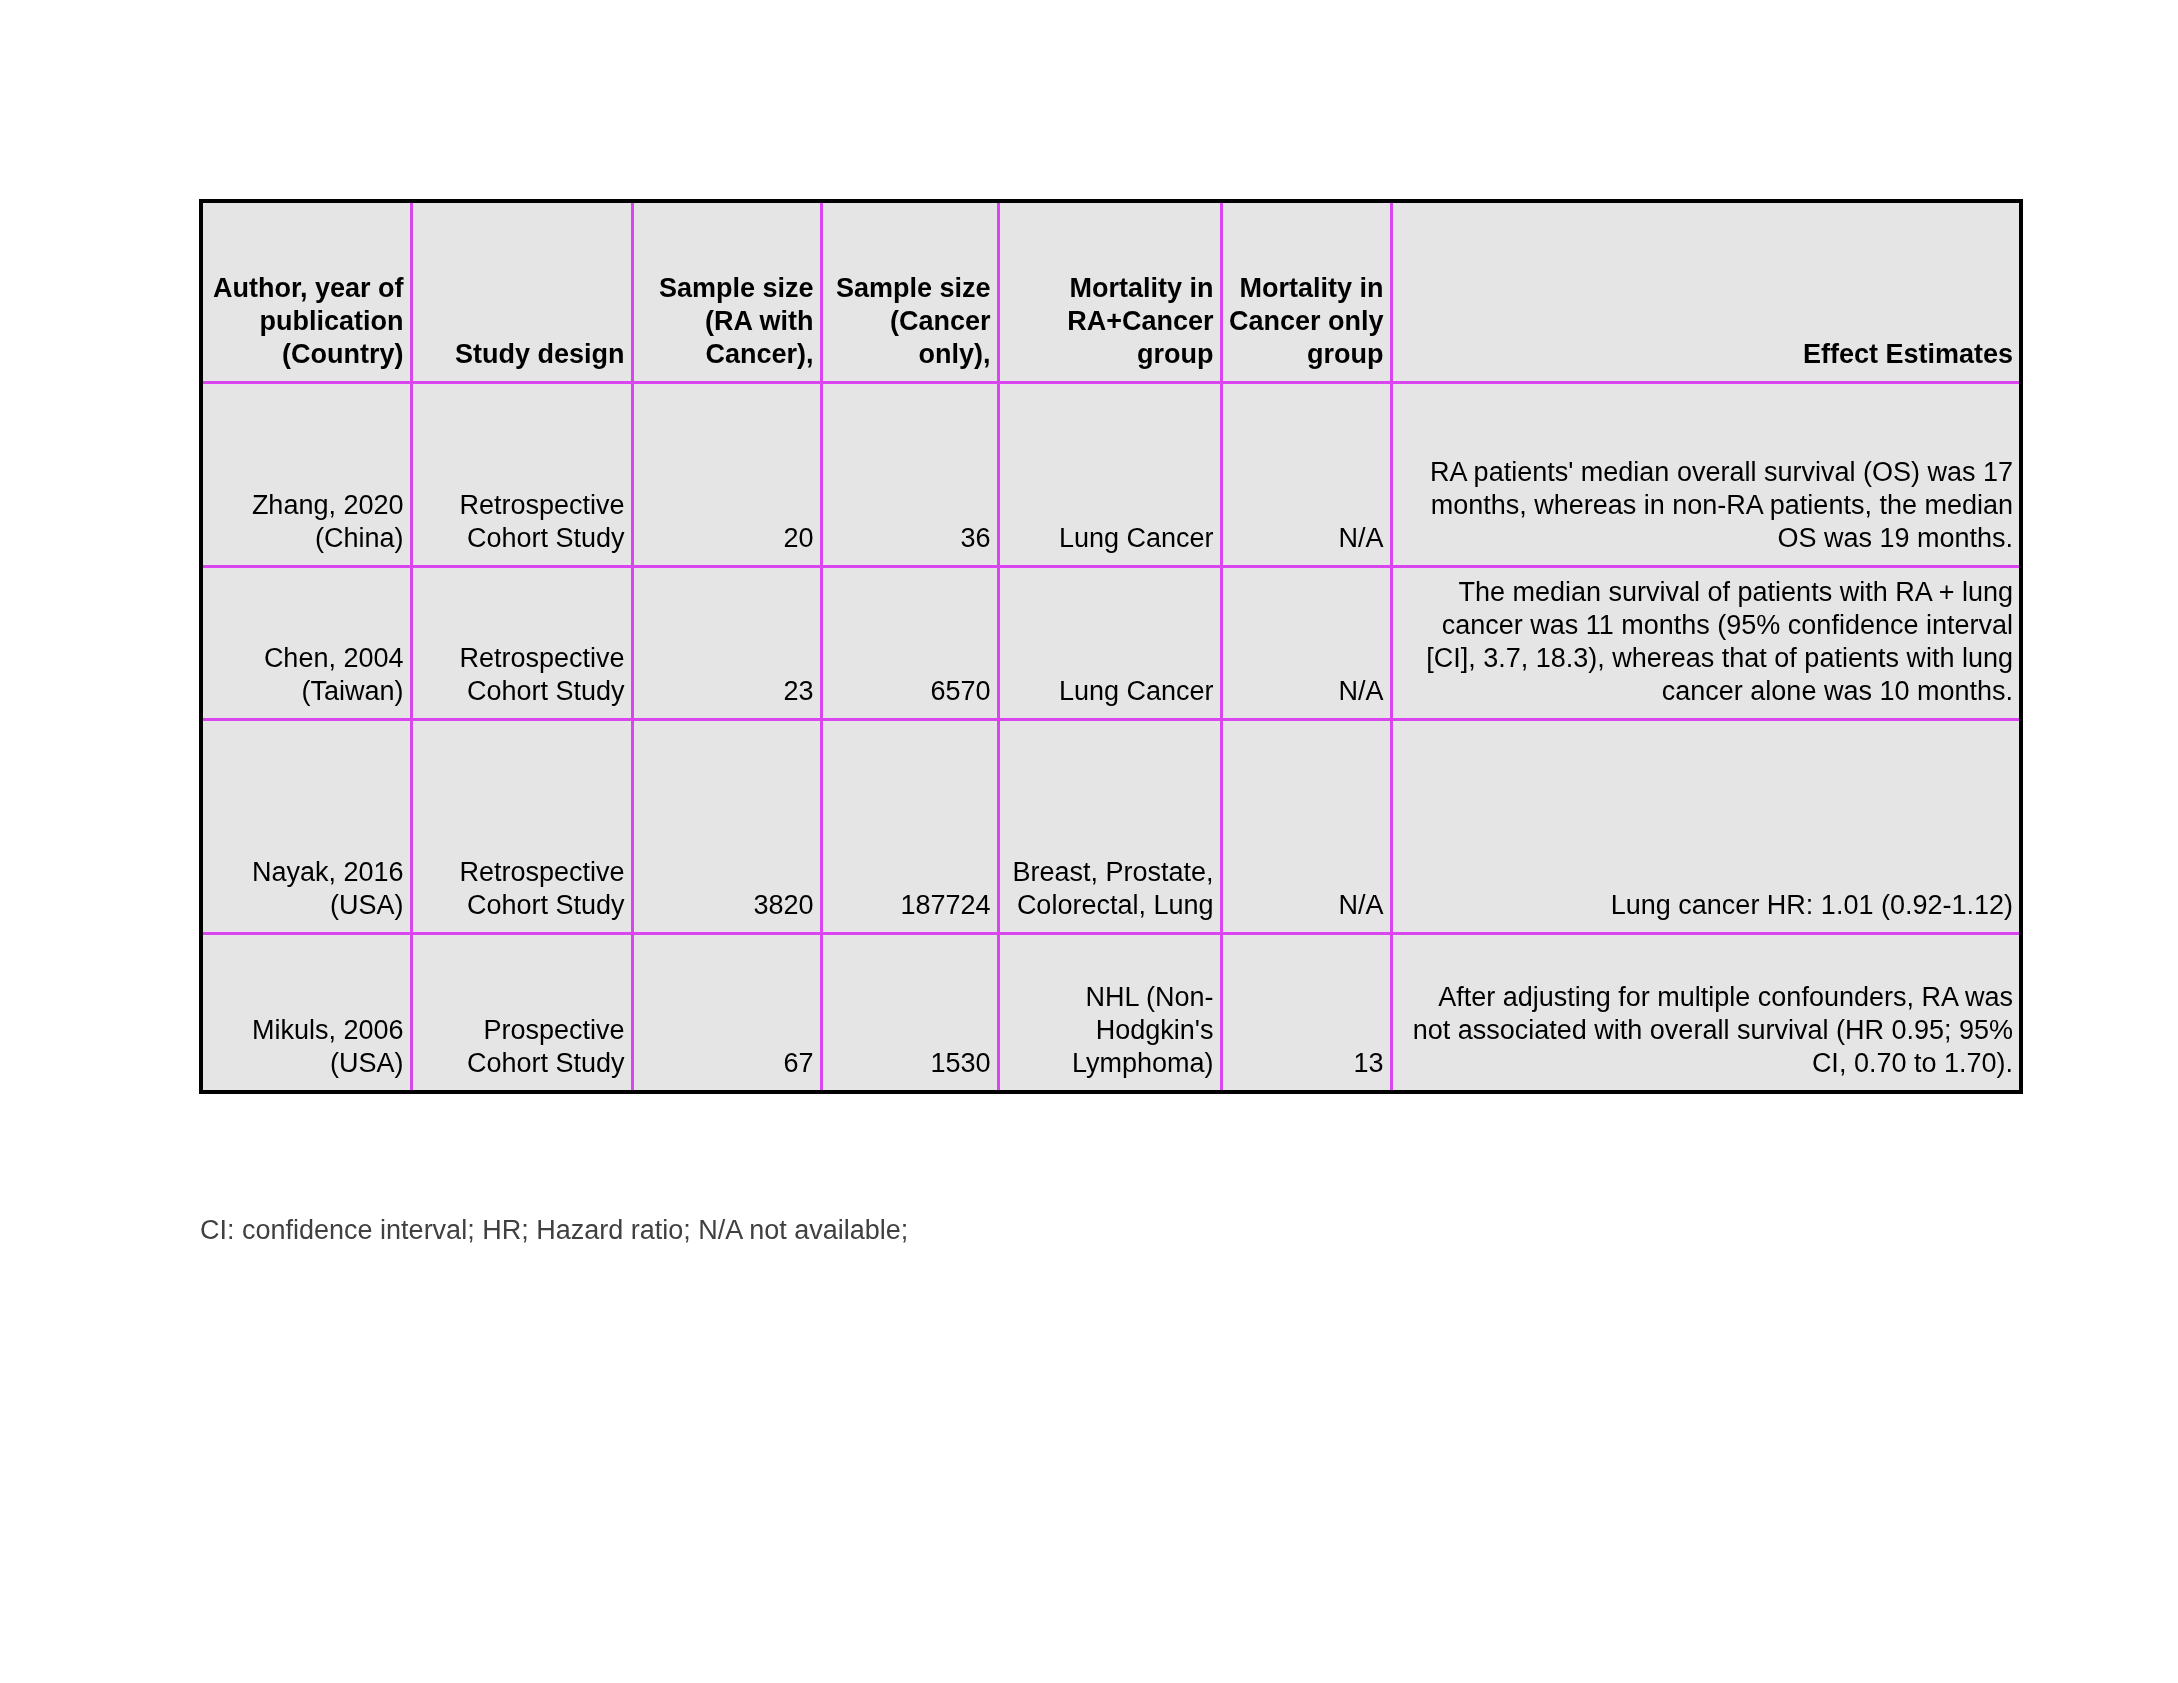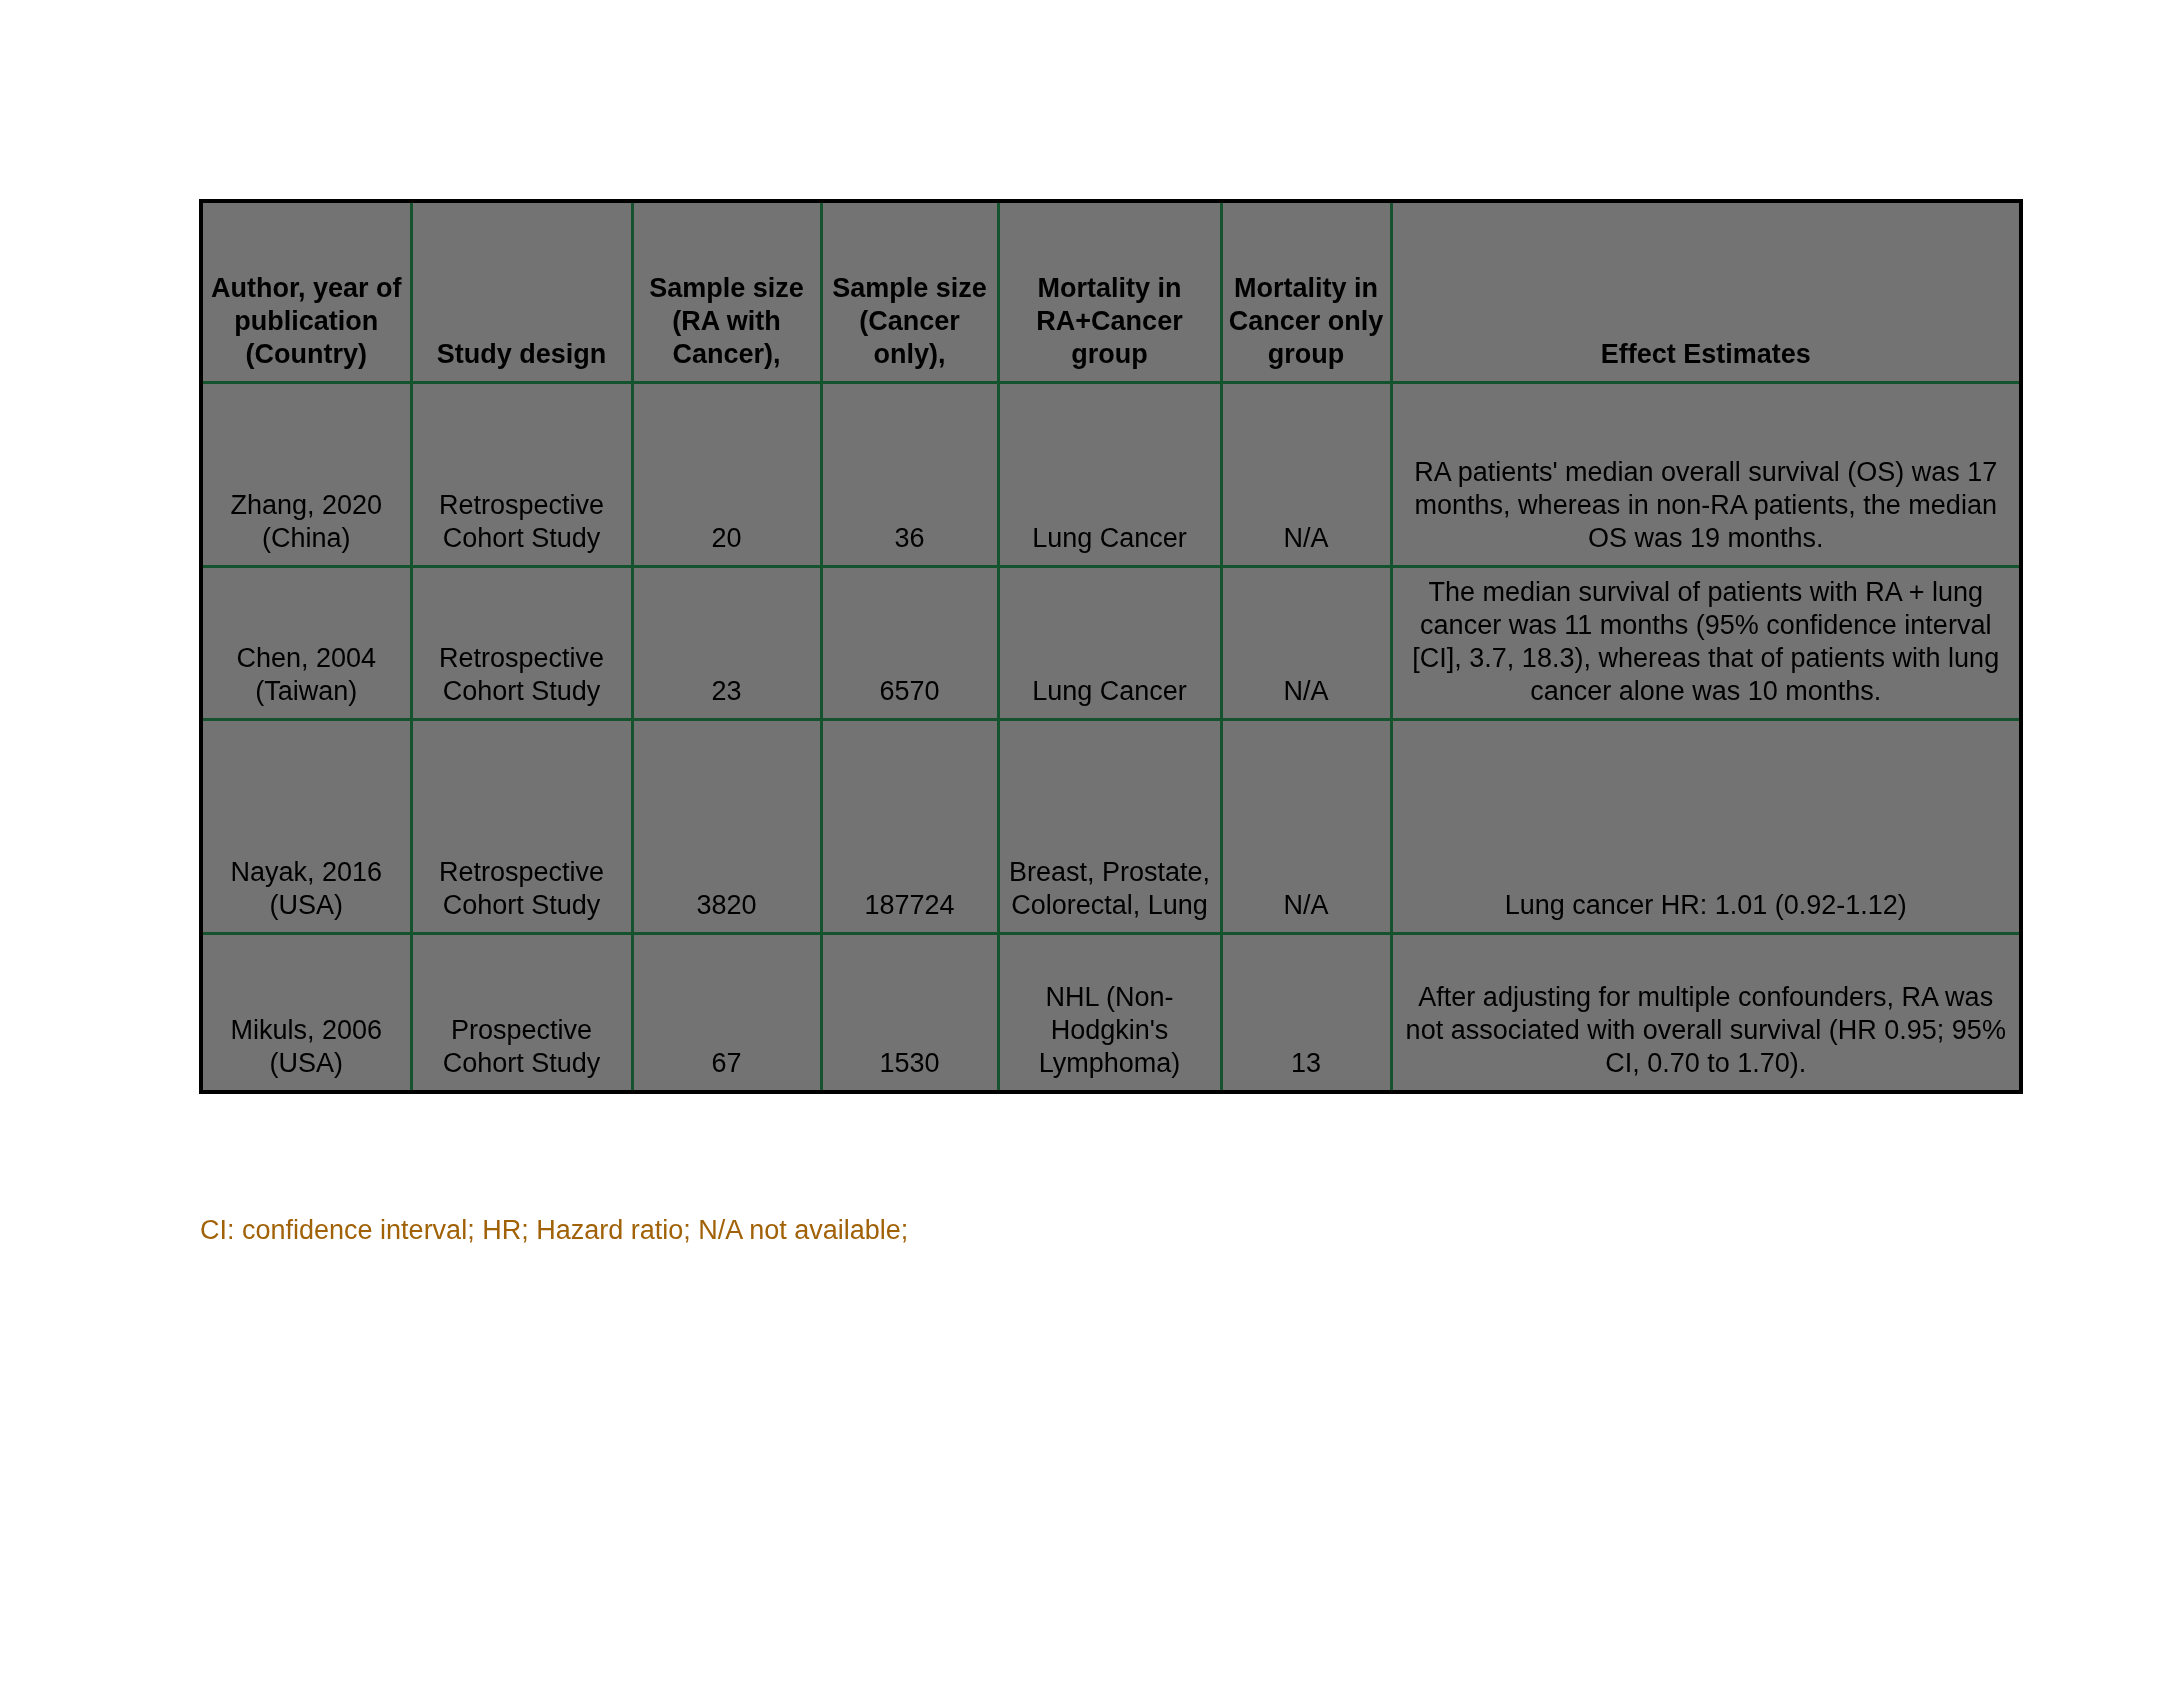--- a/index.html
+++ b/index.html
@@ -21,46 +21,46 @@
     left: 199px;
     top: 199px;
     border-collapse: collapse;
     table-layout: fixed;
     width: 1820px;
     border: 4px solid #000;
     background: #ffffff;
   }
   .study-table th,
   .study-table td {
-    border: 3px solid #14532d;
-    text-align: center;
+    border: 3px solid #d946ef;
+    text-align: right;
     vertical-align: bottom;
     font-size: 27px;
     line-height: 1.22;
     padding: 6px 6px 10px 6px;
-    background: #737373;
+    background: #e5e5e5;
     color: #000000;
     word-wrap: break-word;
   }
   .study-table th {
     font-weight: bold;
   }
   tr.row-header    { height: 181px; }
   tr.row-zhang     { height: 184px; }
   tr.row-chen      { height: 153px; }
   tr.row-nayak     { height: 214px; margin-top: 48px; }
   tr.row-mikuls    { height: 159px; }
   tr.row-baecklund { height: 112px; }
   .footnote {
     position: absolute;
     left: 200px;
     top: 1214px;
     font-size: 27px;
     line-height: 1.2;
-    color: #a16207;
+    color: #404040;
     text-align: left;
     white-space: nowrap;
   }
 </style>
 </head>
 <body>
 
 <div class="sheet">
 
   <table class="study-table">

